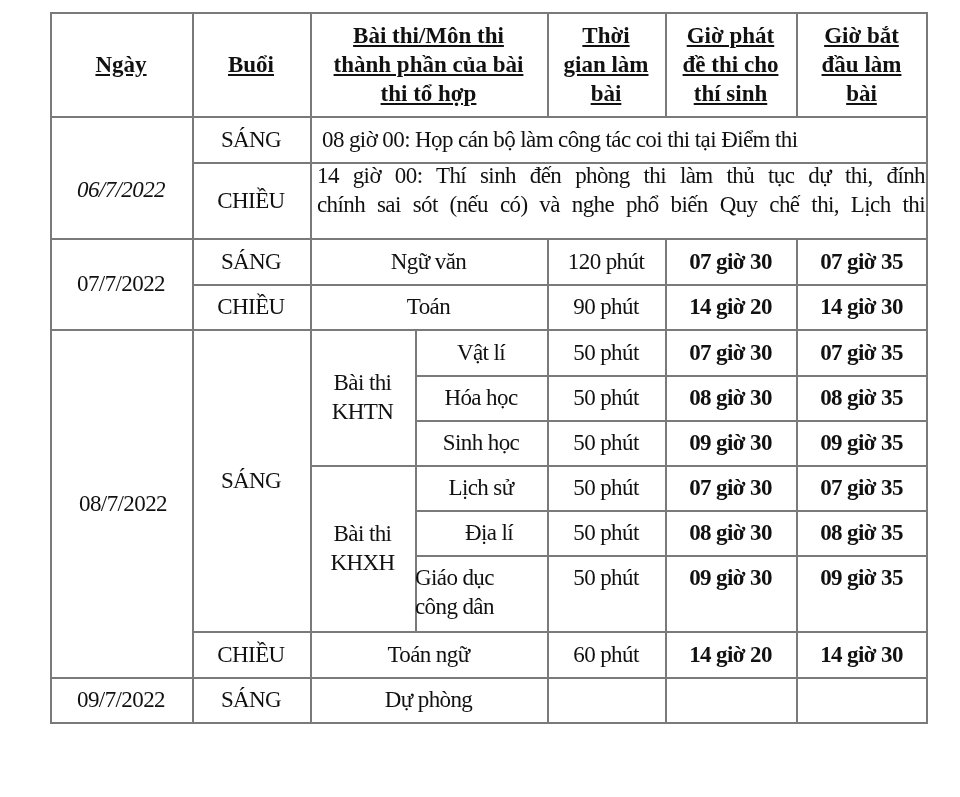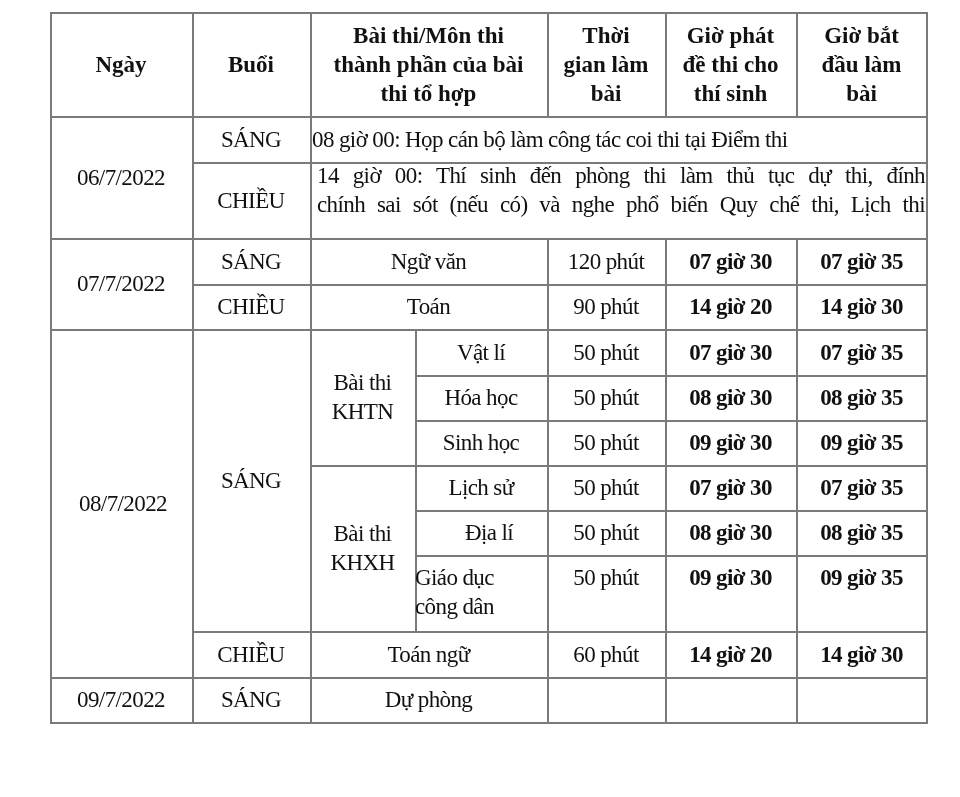--- a/index.html
+++ b/index.html
@@ -1,22 +1,22 @@
 <!DOCTYPE html>
 <html><head>
 <meta charset="utf-8">
 <style>
   html, body { margin:0; padding:0; background:#ffffff; }
   body { width:960px; height:797px; position:relative; overflow:hidden;
          font-family:"Liberation Serif","DejaVu Serif",serif; color:#111; }
   .cell { position:absolute; box-sizing:border-box; display:flex; align-items:center;
           justify-content:center; text-align:center; font-size:23px; line-height:29px; }
-  .hdr { font-weight:bold; font-size:23px; line-height:29px; }
+  .hdr { font-weight:bold; font-size:23px; line-height:29px;text-decoration:underline; }
   .bold { font-weight:bold; }
-  .left { justify-content:flex-start; text-align:left; padding-left:2px;font-family:Liberation Serif, serif; }
+  .left { justify-content:flex-start; text-align:left; padding-left:12px;font-family:Liberation Serif, serif; }
   .justify { text-align:justify; text-align-last:justify; }
   .top { align-items:flex-start; padding-top:8px; }
   .cond { letter-spacing:-0.6px; }
   .line { position:absolute; background:#7a7a7a; }
   .h { height:2px; }
   .v { width:2px; }
 </style>
 </head>
 <body>
 
@@ -69,21 +69,21 @@
     <div>Giờ phát</div>
     <div>đề thi cho</div>
     <div>thí sinh</div>
   </div>
   <div class="cell hdr" style="left:796px;top:12px;width:131px;height:104px;flex-direction:column;">
     <div>Giờ bắt</div>
     <div>đầu làm</div>
     <div>bài</div>
   </div>
 
-  <div class="cell cond" style="left:50px;top:116px;width:142px;height:122px;">06/7/2022</div>
+  <div class="cell cond" style="left:50px;top:128px;width:142px;height:122px;font-style:italic;">06/7/2022</div>
   <div class="cell cond" style="left:192px;top:116px;width:118px;height:46px;">SÁNG</div>
   <div class="cell left cond" style="left:310px;top:116px;width:617px;height:46px;">08 giờ 00: Họp cán bộ làm công tác coi thi tại Điểm thi</div>
   <div class="cell cond" style="left:192px;top:162px;width:118px;height:76px;">CHIỀU</div>
   <div class="cell cond" style="left:310px;top:162px;width:617px;height:56px;flex-direction:column;align-items:stretch;padding:0 2px 0 7px;">
     <div class="justify">14 giờ 00: Thí sinh đến phòng thi làm thủ tục dự thi, đính</div>
     <div class="justify">chính sai sót (nếu có) và nghe phổ biến Quy chế thi, Lịch thi</div>
   </div>
 
   <div class="cell cond" style="left:50px;top:238px;width:142px;height:91px;">07/7/2022</div>
   <div class="cell cond" style="left:192px;top:238px;width:118px;height:46px;">SÁNG</div>

